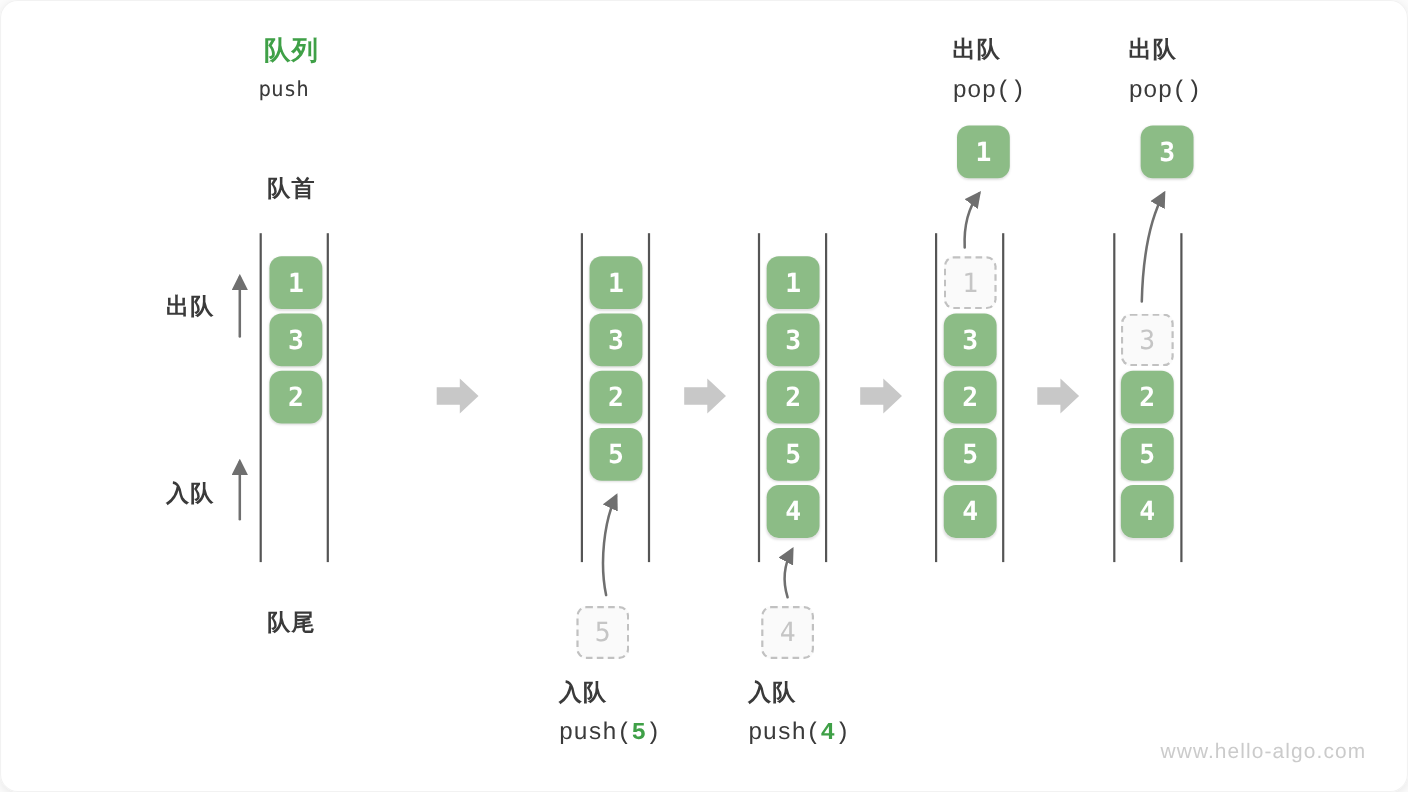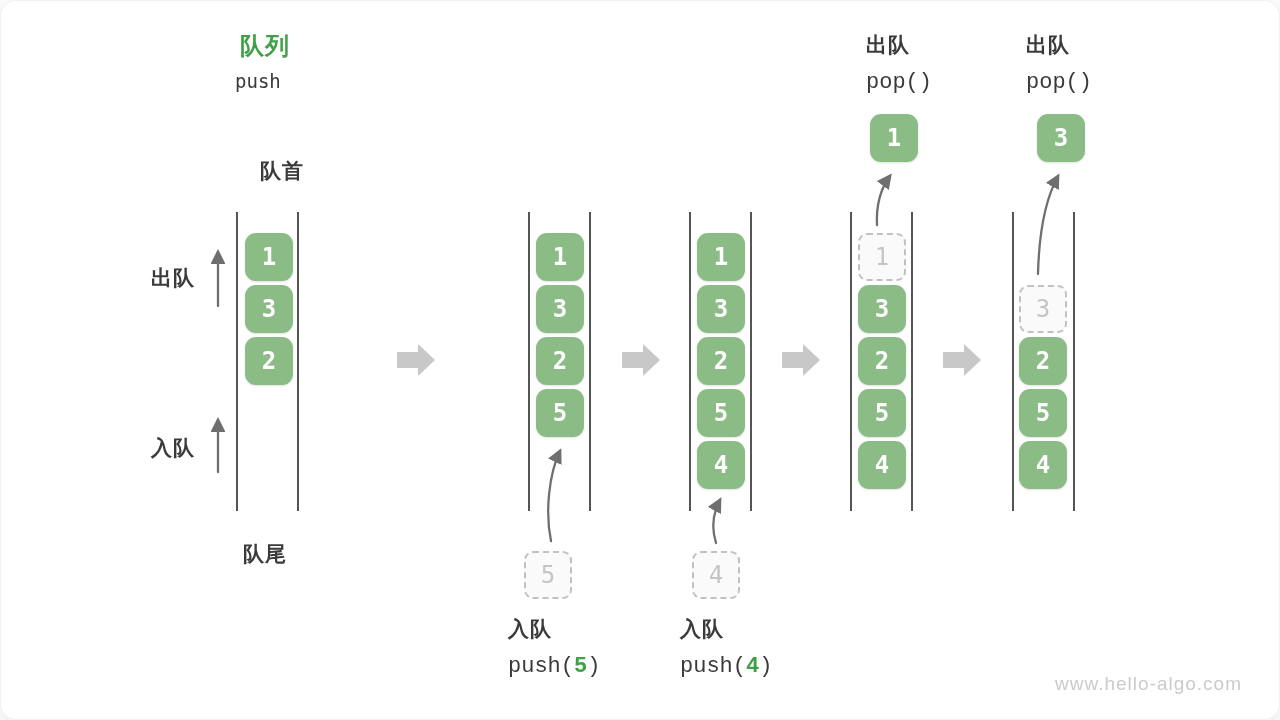--- a/index.html
+++ b/index.html
@@ -29,22 +29,22 @@
   }
   .title-en {
     left: 235px; top: 70px;
     font-family: "DejaVu Sans Mono", monospace;
     font-size: 19px; color: var(--c-ink);
   }
   .cjk-label {
     font-size: 21px; font-weight: 700; color: var(--c-ink);
     letter-spacing: 1px; white-space: nowrap;
   }
-  .front-label { left: 260px; top: 157px; }
-  .rear-label  { left: 243px; top: 540px; }
+  .front-label { left: 243px; top: 157px; }
+  .rear-label  { left: 243px; top: 552px; }
   .side-dequeue { left: 151px; top: 264px; }
   .side-enqueue { left: 151px; top: 434px; }
 
   .wall {
     position: absolute;
     width: 2px; height: 299px; top: 212px;
     background: var(--c-wall);
   }
   .cell {
     position: absolute;

